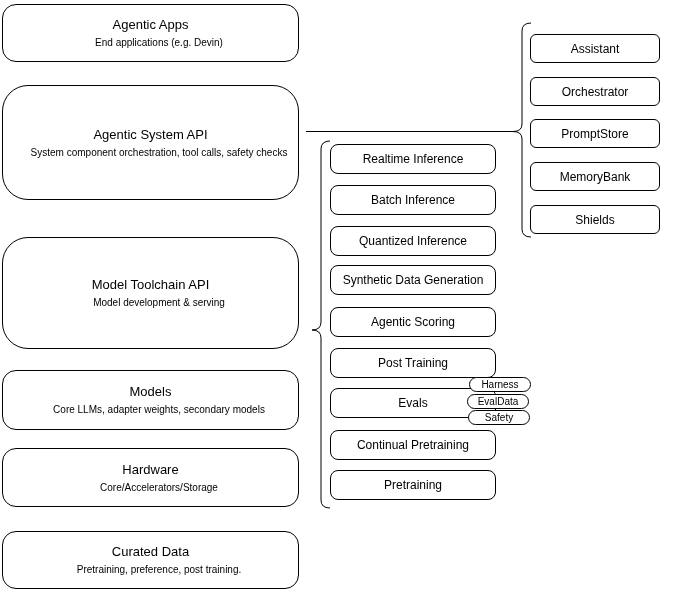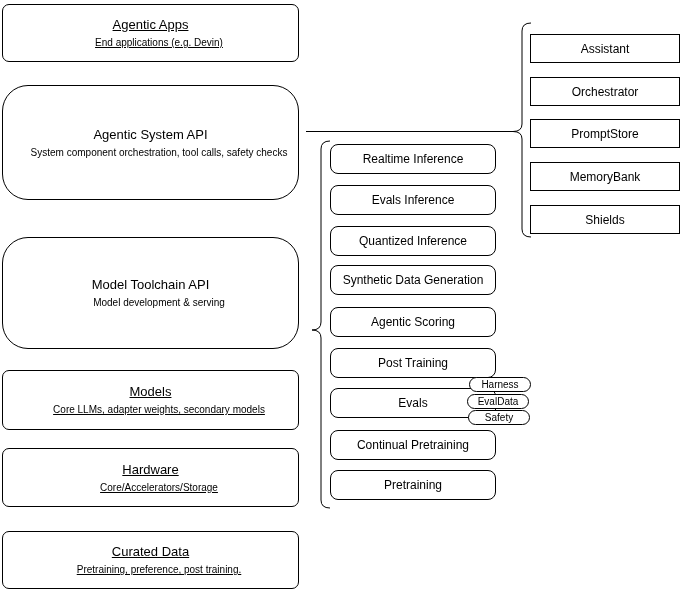--- a/index.html
+++ b/index.html
@@ -32,21 +32,21 @@
     display: flex;
     flex-direction: column;
     align-items: center;
     justify-content: center;
     text-align: center;
   }
   .stack-node {
     left: 2px;
     width: 297px;
   }
-  .r-small { border-radius: 7px; text-decoration: underline; }
+  .r-small { border-radius: 14px; }
   .r-large { border-radius: 26px; }
   .node-title {
     font-size: 13px;
     line-height: 16px;
     white-space: nowrap;
   }
   .node-sub {
     font-size: 10px;
     line-height: 12px;
     margin-top: 4px;
@@ -66,23 +66,23 @@
     font-size: 12px;
     white-space: nowrap;
   }
   .mid-chip {
     left: 330px;
     width: 166px;
     height: 30px;
   }
   .right-chip {
     left: 530px;
-    width: 150px;
+    width: 130px;
     height: 29px;
-    border-radius: 0;
+    border-radius: 6px;
   }
   .tag {
     position: absolute;
     box-sizing: border-box;
     background: #ffffff;
     border: 1px solid #000000;
     border-radius: 8px;
     width: 62px;
     height: 15px;
     display: flex;
@@ -132,21 +132,21 @@
 
   <div class="node stack-node r-small" style="top:531px;height:58px">
     <div class="node-title">Curated Data</div>
     <div class="node-sub">Pretraining, preference, post training.</div>
   </div>
 
   <div class="chip mid-chip" style="top:144px">
     <span>Realtime Inference</span>
   </div>
   <div class="chip mid-chip" style="top:185px">
-    <span>Evals Inference</span>
+    <span>Batch Inference</span>
   </div>
   <div class="chip mid-chip" style="top:226px">
     <span>Quantized Inference</span>
   </div>
   <div class="chip mid-chip" style="top:265px">
     <span>Synthetic Data Generation</span>
   </div>
   <div class="chip mid-chip" style="top:307px">
     <span>Agentic Scoring</span>
   </div>

